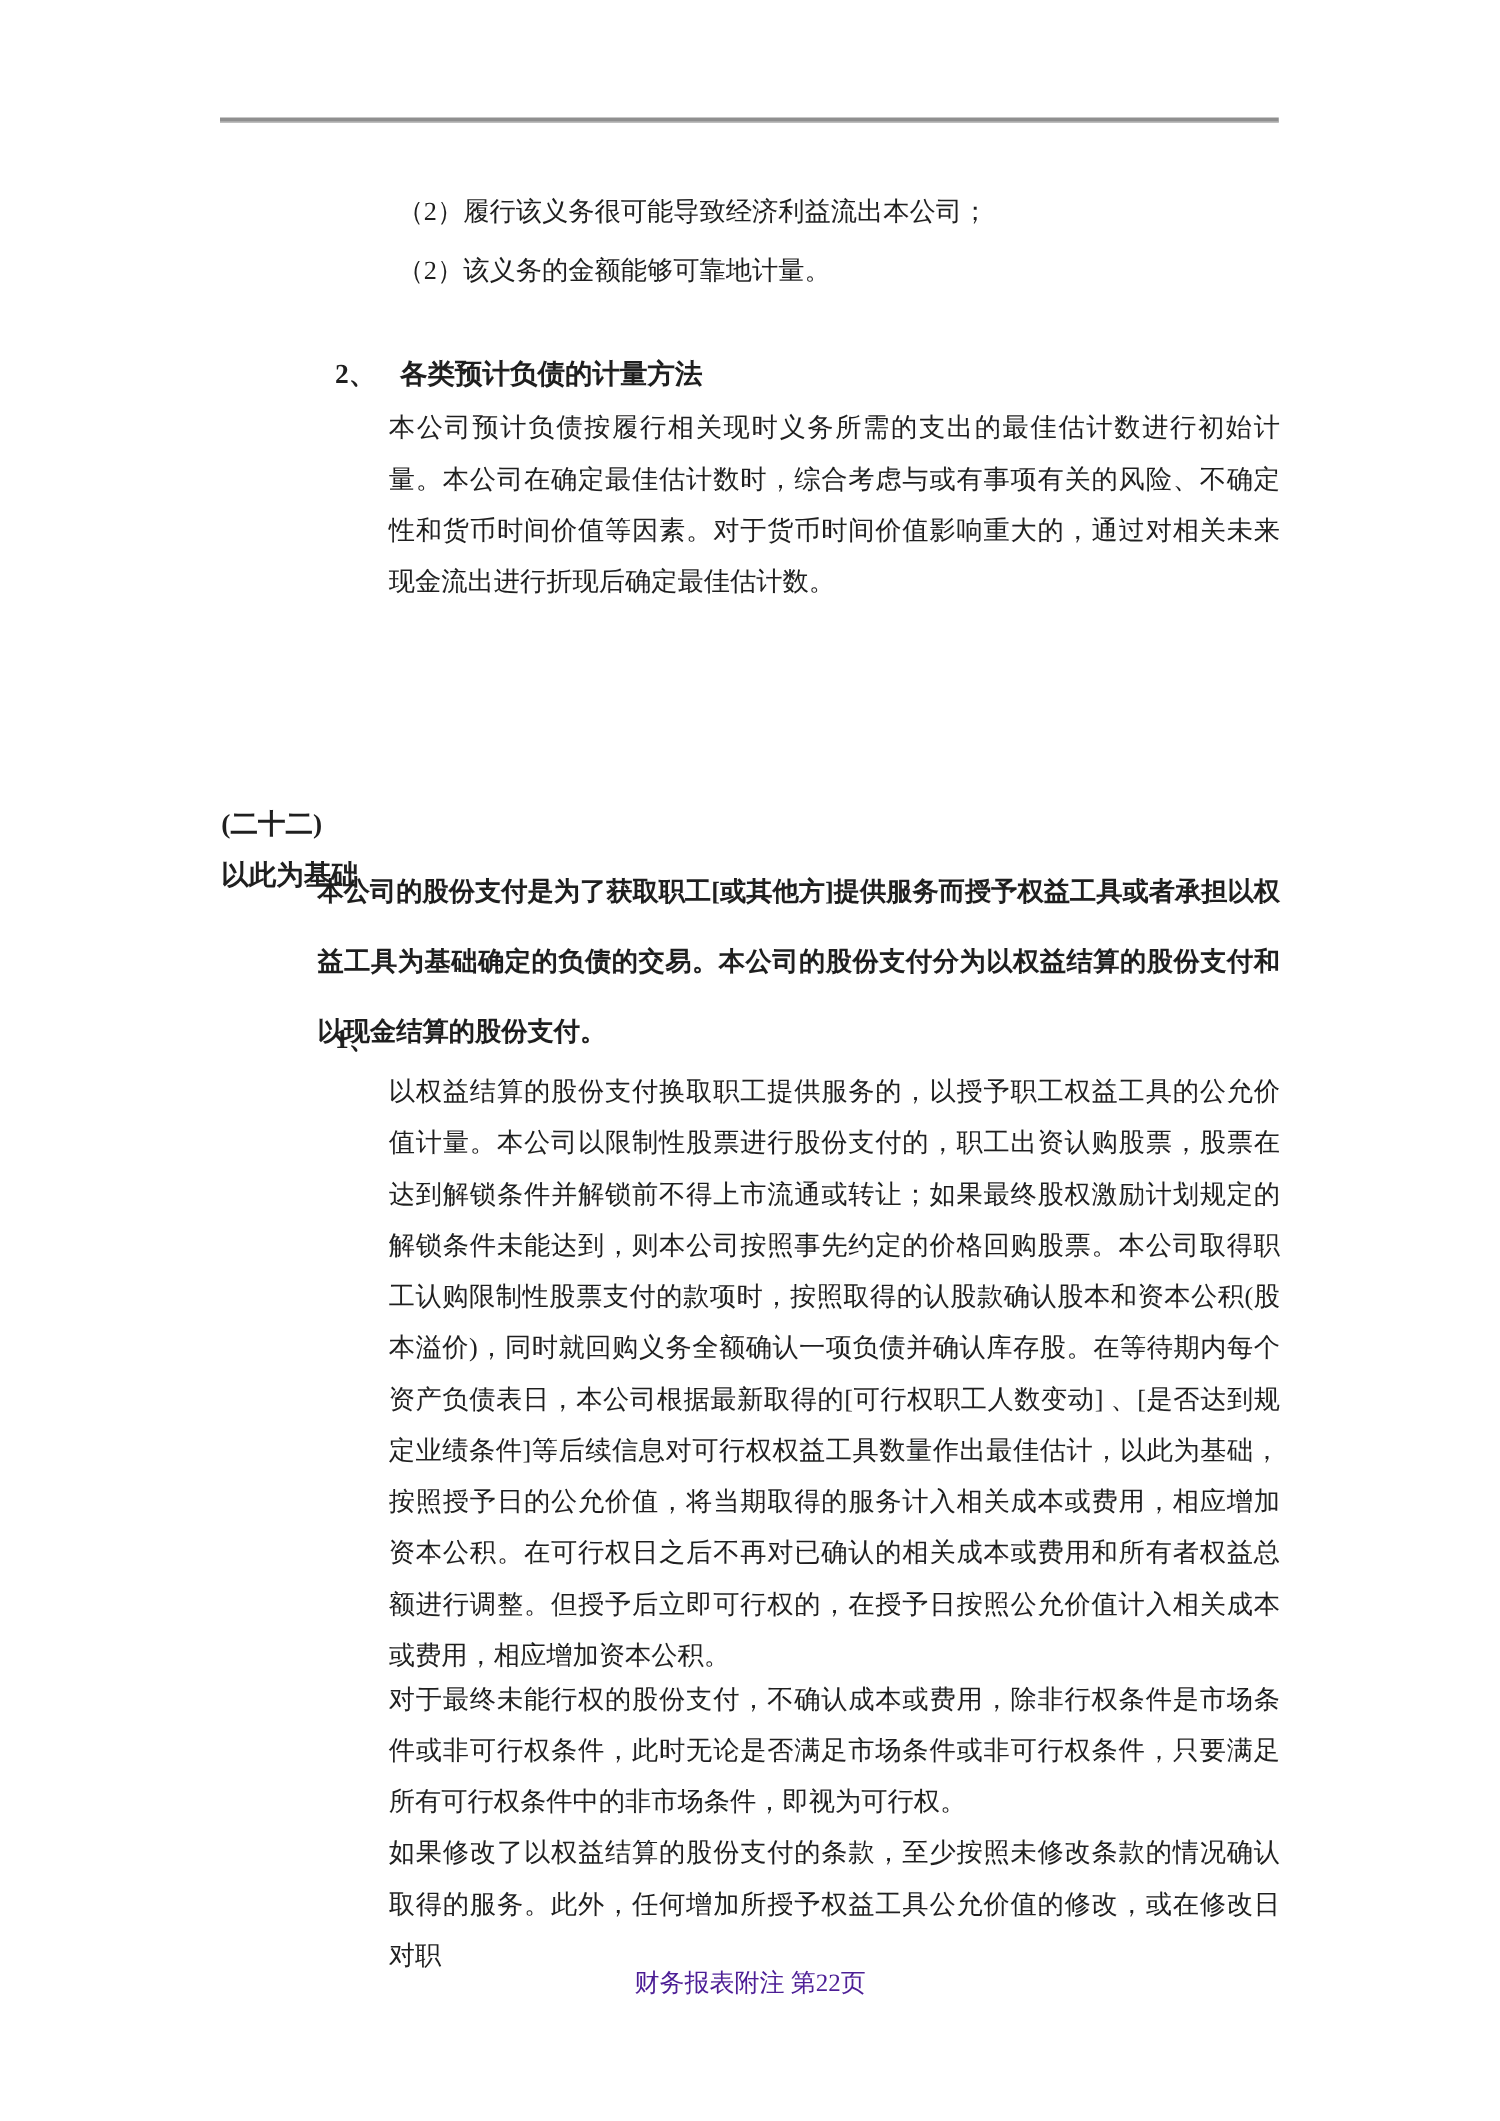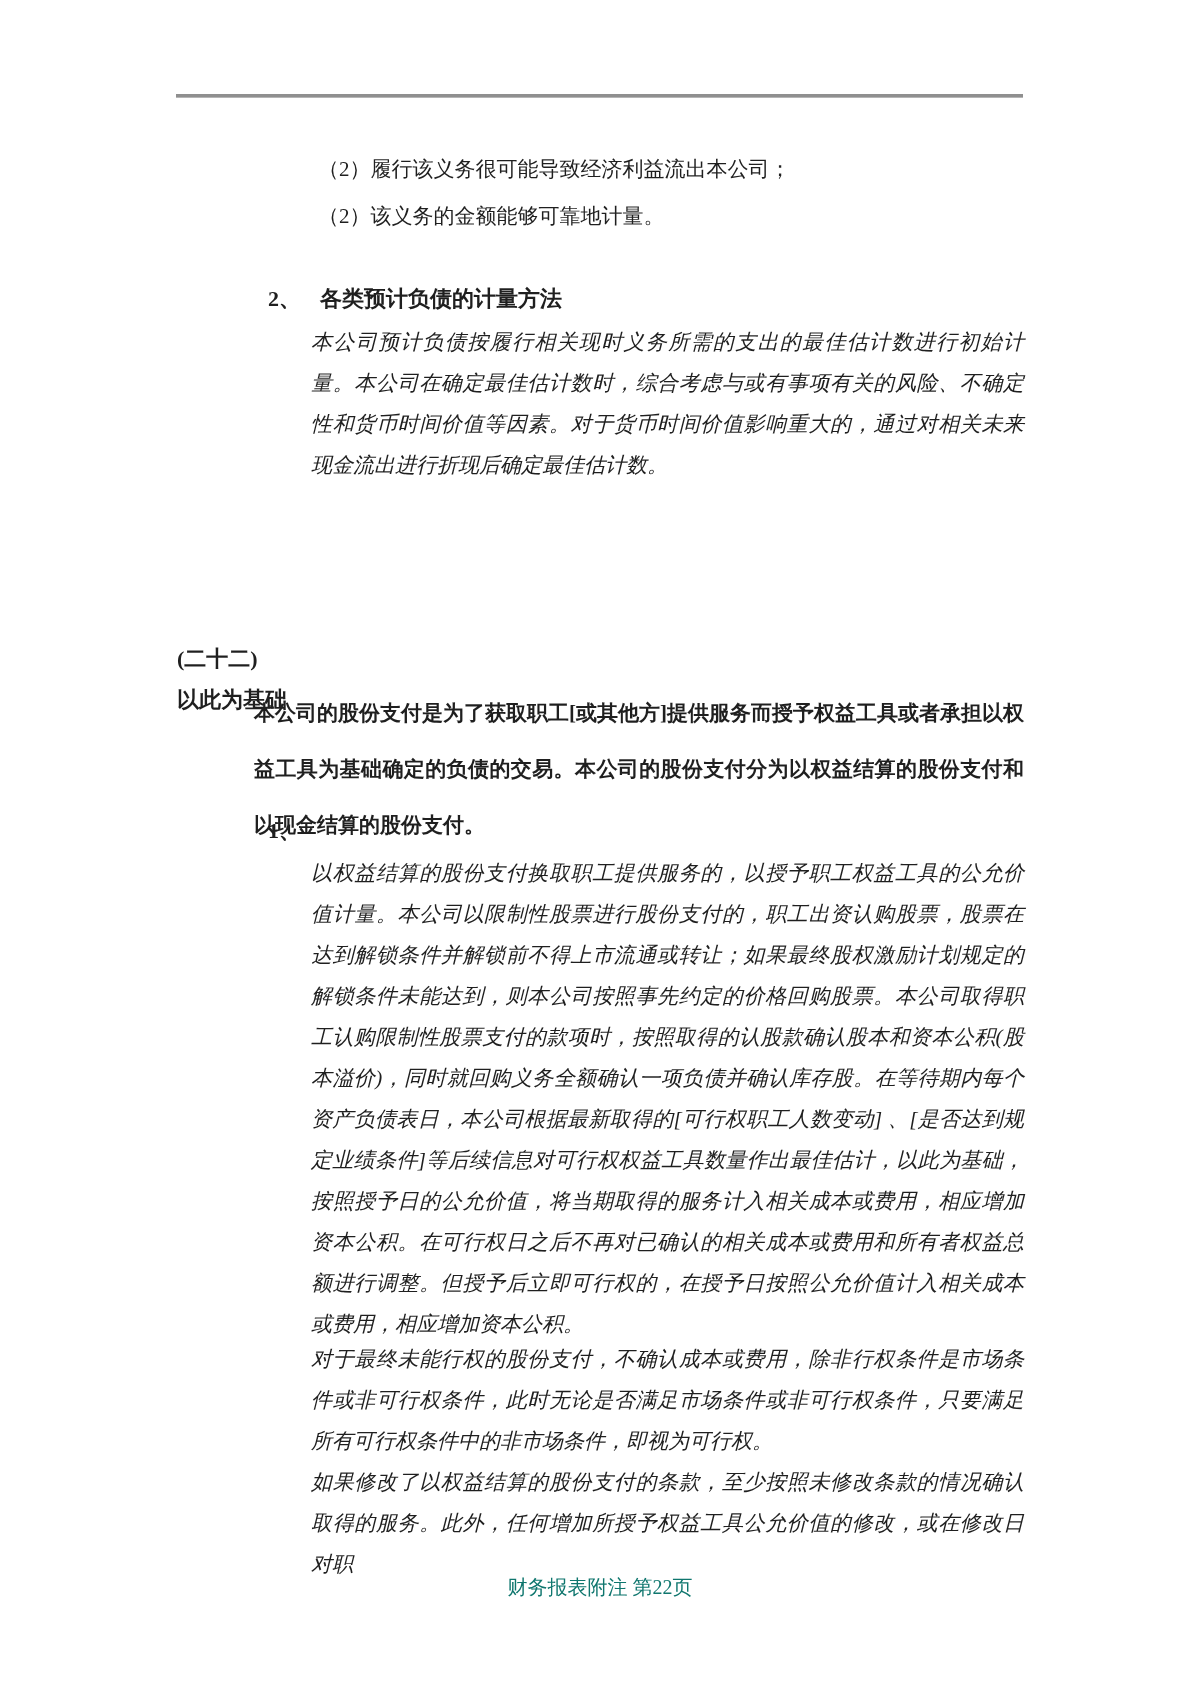--- a/index.html
+++ b/index.html
@@ -46,21 +46,20 @@
     width: 52px;
   }
   .body-para {
     position: absolute;
     left: 311px;
     width: 713px;
     font-size: 21px;
     line-height: 41px;
     text-align: justify;
     letter-spacing: 0;
-    font-style: italic;
   }
   .section-h {
     position: absolute;
     left: 177px;
     font-size: 22px;
     font-weight: bold;
     line-height: 41px;
     display: flex;
     flex-direction: column;
   }
@@ -75,21 +74,21 @@
     font-weight: bold;
   }
   .footer {
     position: absolute;
     left: 0;
     top: 1572px;
     width: 100%;
     text-align: center;
     font-size: 20px;
     line-height: 30px;
-    color: #0f766e;
+    color: #4c1d95;
   }
 </style>
 </head>
 <body>
 
 <div class="page">
 
   <div class="header-rule"></div>
 
   <div class="line-item" style="top:149px">（2）履行该义务很可能导致经济利益流出本公司；</div>

